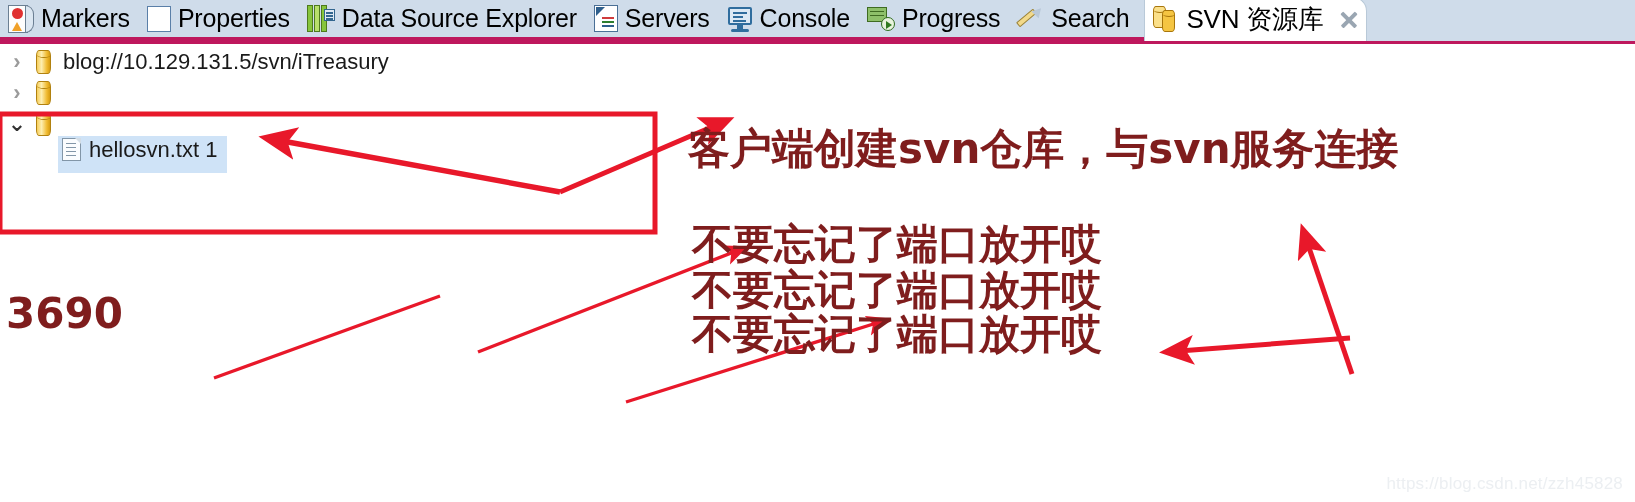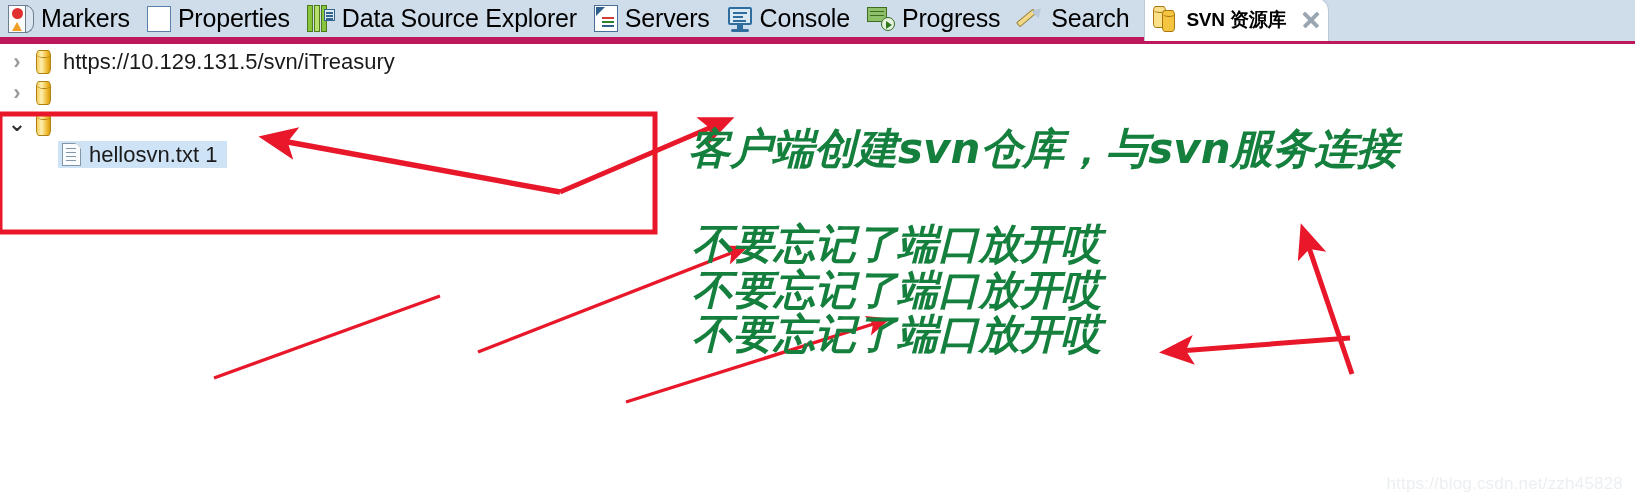--- a/index.html
+++ b/index.html
@@ -40,21 +40,21 @@
   }
   .tab.active {
     background: #ffffff;
     border-top-right-radius: 14px;
     border-left: 1px solid #b9c9d8;
     border-top: 1px solid #b9c9d8;
     border-right: 1px solid #b9c9d8;
     margin-left: 6px;
     padding-right: 6px;
   }
-  .tab.active .tlabel { font-size: 19px; font-weight: bold; }
+  .tab.active .tlabel { font-size: 26px; }
   .tabfill { flex: 1 1 auto; height: 44px; background: #cfdcea; }
 
   
   .ic { position: relative; display:inline-block; flex:0 0 auto; }
 
   
   .ic-markers { width: 26px; height: 28px; }
   .ic-markers .pg { position:absolute; left:0; top:0; width:20px; height:28px;
       background:#fdfdfd; border:1.5px solid #6b7f93; box-sizing:border-box; }
   .ic-markers .fold { position:absolute; right:0; top:0; width:9px; height:28px;
@@ -170,38 +170,38 @@
   .twist.open   { color: #333333; font-weight: 700; }
   .trepo { width: 20px; height: 24px; position: relative; flex:0 0 auto; margin-right: 9px; }
   .trepo .c { position:absolute; left:2px; top:0; width:15px; height:24px;
       background: linear-gradient(90deg,#f7cf5c 0%,#fdeeb0 35%,#f0bb33 75%,#d79c10 100%);
       border:1.5px solid #b1810f; box-sizing:border-box; border-radius:3px/6px; }
   .trepo .c::before{ content:""; position:absolute; left:-0.5px; right:-0.5px; top:1px; height:5px;
       border-bottom:1.2px solid #b1810f; border-radius:50%; }
   .tlabel2 { font-size: 22px; color: #1a1a1a; white-space: nowrap; line-height:1; }
 
   .trow.child { padding-left: 58px; }
-  .selwrap { display:inline-flex; align-items:flex-end; background:#cfe3f7; padding: 2px 10px 2px 4px; }
+  .selwrap { display:inline-flex; align-items:flex-end; background:#cfe3f7; padding: 2px 10px 12px 4px; }
   .tfile { width: 19px; height: 23px; position: relative; flex:0 0 auto; margin-right: 8px; }
   .tfile .pg { position:absolute; left:0; top:0; width:19px; height:23px; background:#fafcfe;
       border:1.4px solid #8296a8; box-sizing:border-box; }
   .tfile .pg i { position:absolute; left:3px; right:4px; height:1.3px; background:#8296a8; }
   .tfile .pg i:nth-child(1){ top:4px; }
   .tfile .pg i:nth-child(2){ top:8px; }
   .tfile .pg i:nth-child(3){ top:12px; }
   .tfile .pg i:nth-child(4){ top:16px; }
   .tfile .corner { position:absolute; right:0; top:0; width:0; height:0;
       border-top:6px solid #d3dde6; border-left:6px solid transparent; }
 
   
   .anno { position:absolute; left:0; top:0; width:1635px; height:502px; pointer-events:none; }
   .atext {
-    position:absolute; color:#15803d; white-space:nowrap;
+    position:absolute; color:#7f1d1d; white-space:nowrap;
     font-family:"DejaVu Sans","Liberation Sans",sans-serif;
-    font-weight:700; line-height:1.02;font-style:italic;
+    font-weight:700; line-height:1.02;
   }
   .watermark {
     position:absolute; right:12px; bottom:8px;
     color:#eceff2; font-size:17px; letter-spacing:0.2px;
     font-family:"Liberation Sans", sans-serif;
   }
 </style>
 </head>
 <body>
 
@@ -299,21 +299,21 @@
     <div class="tabfill"></div>
   </div>
 
   <div class="tree">
 
     <div class="trow">
       <span class="twist closed">›</span>
       <span class="trepo">
           <span class="c"></span>
         </span>
-      <span class="tlabel2">https://10.129.131.5/svn/iTreasury</span>
+      <span class="tlabel2">blog://10.129.131.5/svn/iTreasury</span>
     </div>
 
     <div class="trow">
       <span class="twist closed">›</span>
       <span class="trepo">
           <span class="c"></span>
         </span>
     </div>
 
     <div class="trow">
@@ -356,20 +356,21 @@
       <line x1="626" y1="402" x2="886" y2="320" stroke-width="3.4" marker-end="url(#ah)"></line>
       <line x1="1352" y1="374" x2="1303" y2="230" stroke-width="5" marker-end="url(#ah)"></line>
       <line x1="1350" y1="338" x2="1166" y2="352" stroke-width="5" marker-end="url(#ah)"></line>
     </g>
   </svg>
 
   <div class="anno">
     <div class="atext" style="left:688px; top:128px; font-size:42px;">客户端创建svn仓库，与svn服务连接</div>
 
 
+    <div class="atext" style="left:6px; top:293px; font-size:42px;">3690</div>
 
     <div class="atext" style="left:692px; top:224px; font-size:41px;">不要忘记了端口放开哎</div>
 
     <div class="atext" style="left:692px; top:270px; font-size:41px;">不要忘记了端口放开哎</div>
 
     <div class="atext" style="left:692px; top:314px; font-size:41px;">不要忘记了端口放开哎</div>
   </div>
 
   <div class="watermark">https://blog.csdn.net/zzh45828</div>
 

